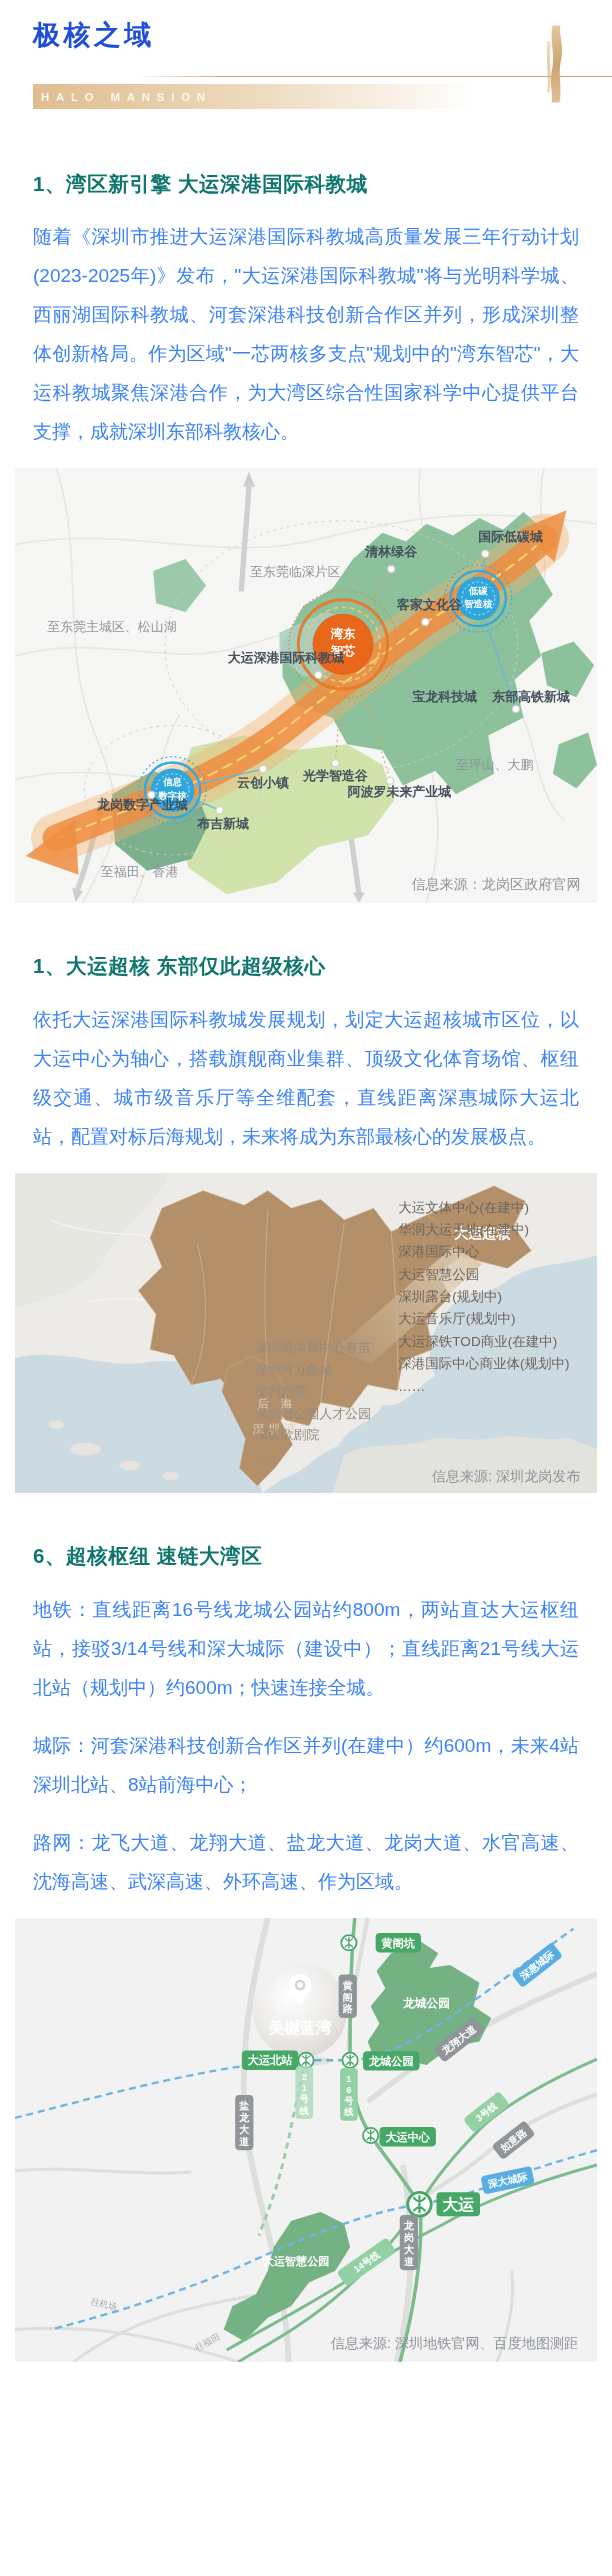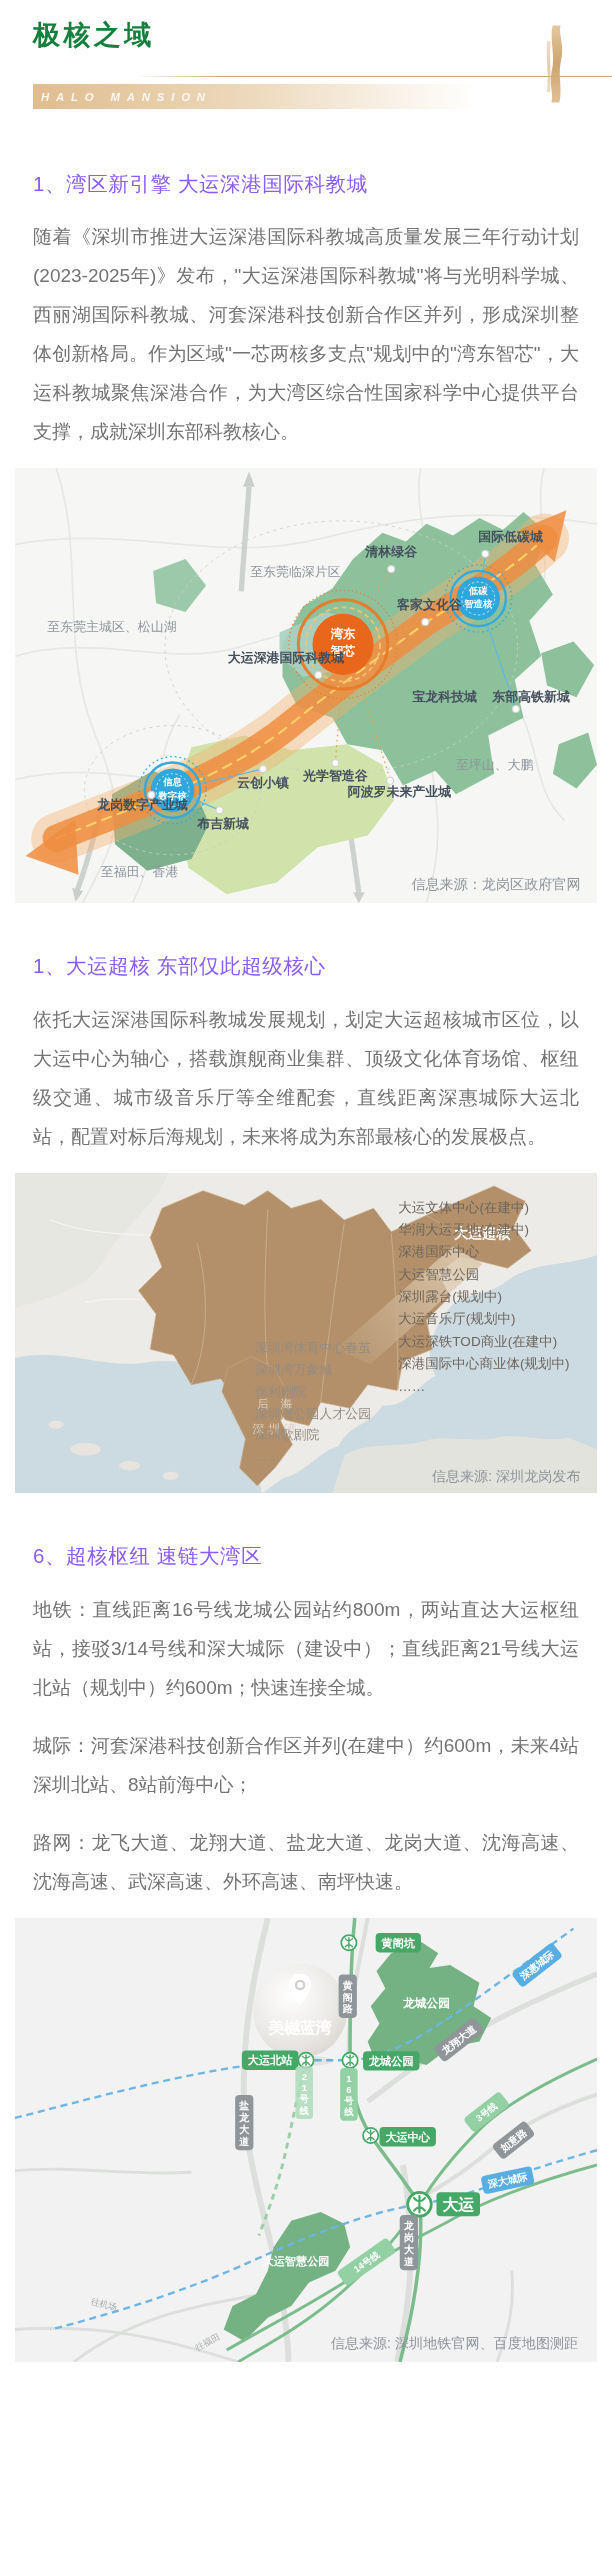--- a/index.html
+++ b/index.html
@@ -6,44 +6,44 @@
   body{
     width:612px; min-height:2576px; background:#ffffff;
     font-family:"Liberation Sans", sans-serif; color:#333;
     overflow-x:hidden;
   }
   
   .header{position:relative; height:121px;}
   .page-title{
     position:absolute; left:33px; top:17px;
     font-family:Liberation Serif, serif; font-weight:700;
-    font-size:27px; letter-spacing:3.4px; color:#15803d;
+    font-size:27px; letter-spacing:3.4px; color:#1d4ed8;
   }
   .gold-line{
     position:absolute; top:76px; left:136px; right:0; height:1.1px;
     background:linear-gradient(90deg, rgba(201,169,119,0), #c9a977 18%, #c9a977);
   }
   .halo-band{
     position:absolute; left:33px; top:84px; width:462px; height:25px;
     background:linear-gradient(90deg,#e0bd90 0%, #ecd8ba 45%, rgba(255,255,255,0) 96%);
-    display:flex; align-items:center; padding-left:8px; box-sizing:border-box;font-style:italic;
+    display:flex; align-items:center; padding-left:8px; box-sizing:border-box;
   }
   .halo-band span{
     font-size:11.4px; font-weight:700; letter-spacing:6.8px;
     color:rgba(255,255,255,0.85);
   }
   .brush{position:absolute; right:39px; top:24px;}
   
   h2.sec{
-    margin:49px 33px 0; font-size:20.5px; font-weight:400;
-    letter-spacing:0.6px; color:#8b5cf6;
+    margin:49px 33px 0; font-size:20.5px; font-weight:700;
+    letter-spacing:0.6px; color:#0f766e;
   }
   p.body-p{
     margin:19.4px 33px 0; font-size:19px; line-height:39px;
-    text-align:justify; color:#737373;
+    text-align:justify; color:#3b82f6;
   }
   figure.mapfig{margin:17px 15.4px 0; padding:0;}
   figure.mapfig svg{display:block; width:582px; height:auto;}
   .svgtext{font-family:"Liberation Sans", sans-serif;}
 </style>
 </head>
 <body>
 
 <header class="header">
   <div class="page-title">极核之域</div>
@@ -336,21 +336,21 @@
         <g transform="translate(962,524)">
           <text fill="#8f949b" font-size="24" text-anchor="end"><tspan x="0" y="0">信息来源: 深圳龙岗发布</tspan></text>
         </g>
       </g>
 </svg>
 </figure>
 
 <h2 class="sec">6、超核枢纽 速链大湾区</h2>
 <p class="body-p">地铁：直线距离16号线龙城公园站约800m，两站直达大运枢纽站，接驳3/14号线和深大城际（建设中）；直线距离21号线大运北站（规划中）约600m；快速连接全城。</p>
 <p class="body-p">城际：河套深港科技创新合作区并列(在建中）约600m，未来4站深圳北站、8站前海中心；</p>
-<p class="body-p">路网：龙飞大道、龙翔大道、盐龙大道、龙岗大道、沈海高速、沈海高速、武深高速、外环高速、南坪快速。</p>
+<p class="body-p">路网：龙飞大道、龙翔大道、盐龙大道、龙岗大道、水官高速、沈海高速、武深高速、外环高速、作为区域。</p>
 
 <figure class="mapfig" style="margin-bottom:5.7px;">
 <svg viewBox="0 0 990 755" class="svgtext">
   <defs>
     <radialGradient id="sg" cx="0.4" cy="0.33" r="0.75">
       <stop offset="0" stop-color="#ffffff"></stop>
           <stop offset="0.6" stop-color="#eceae7"></stop>
           <stop offset="1" stop-color="#d9d5d1"></stop>
     </radialGradient>
   </defs>

